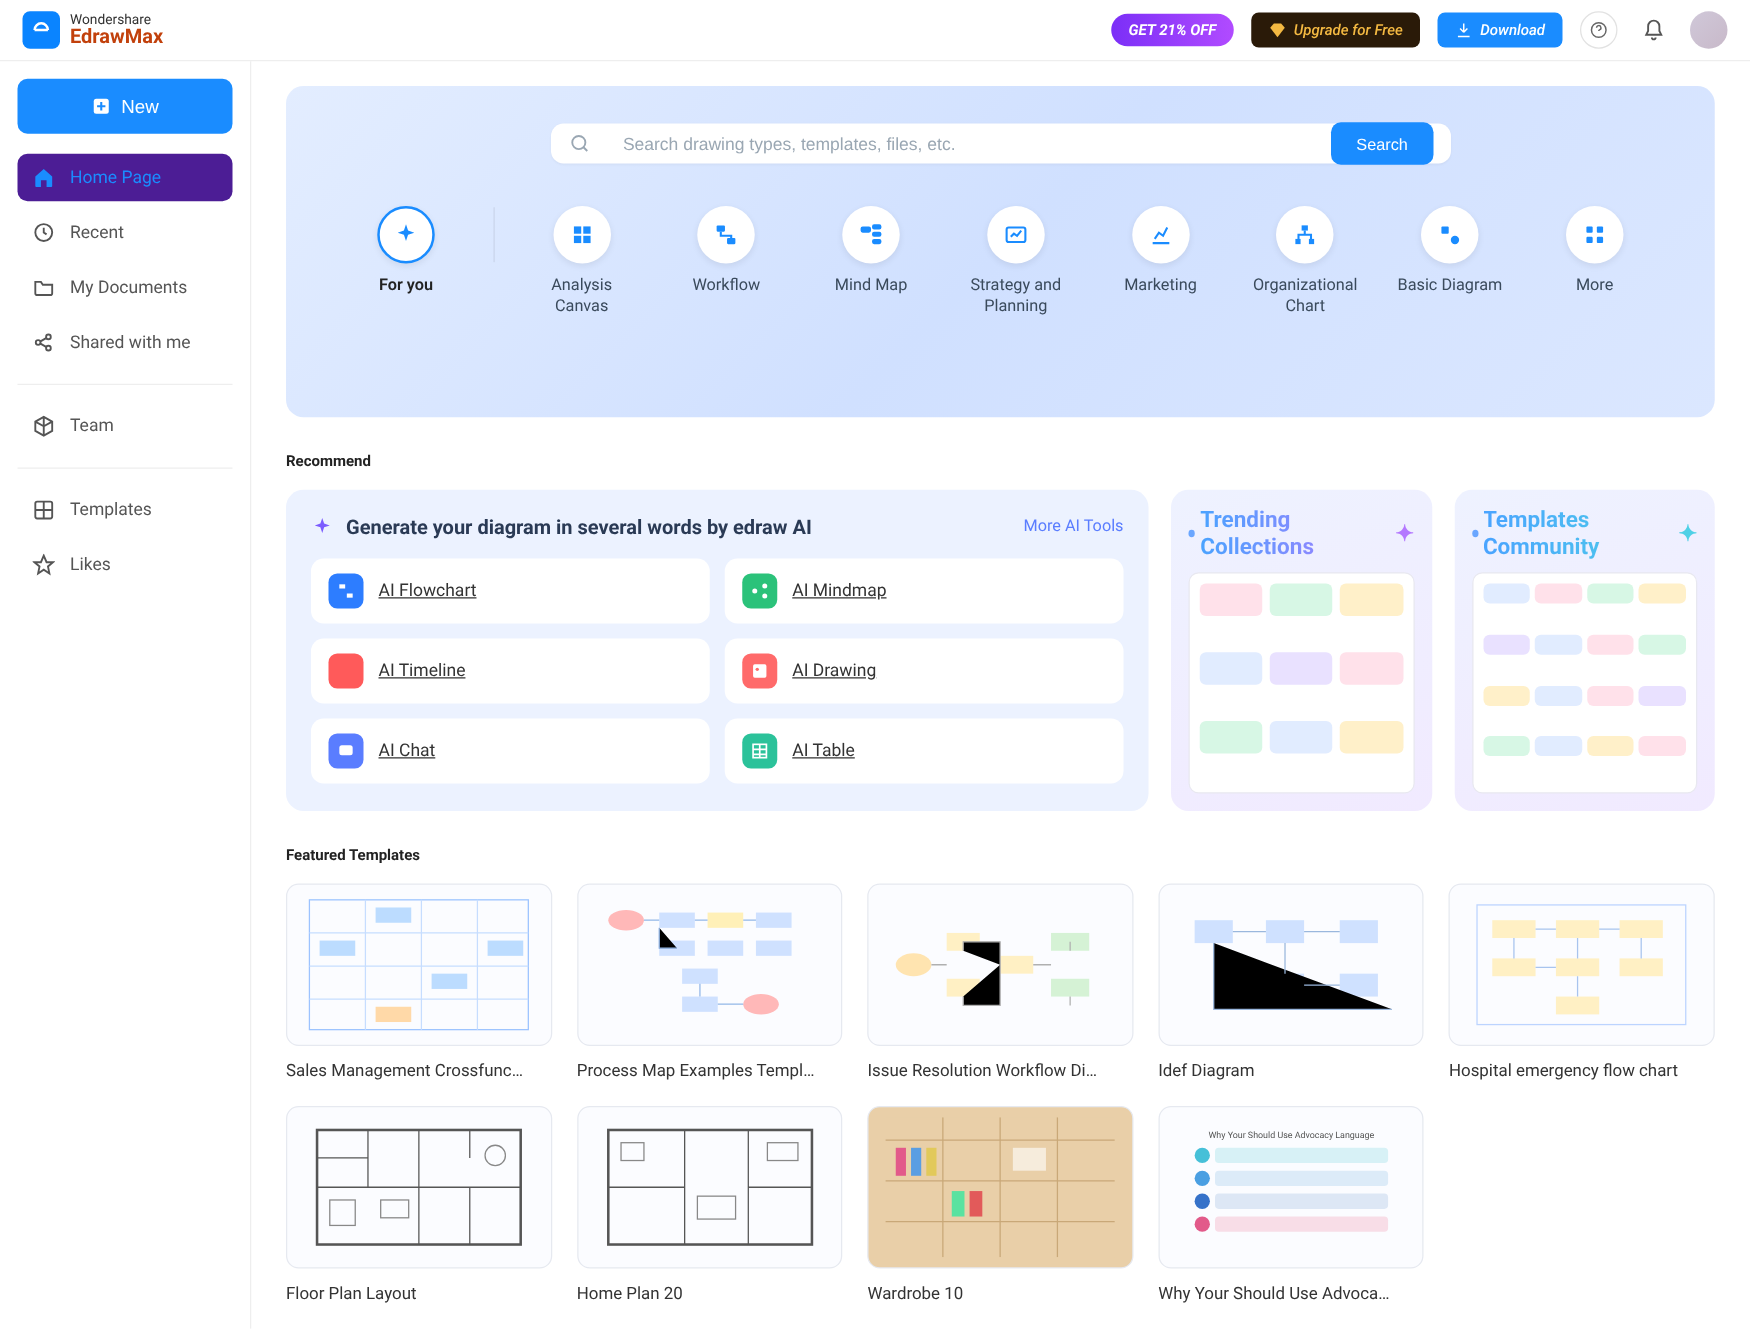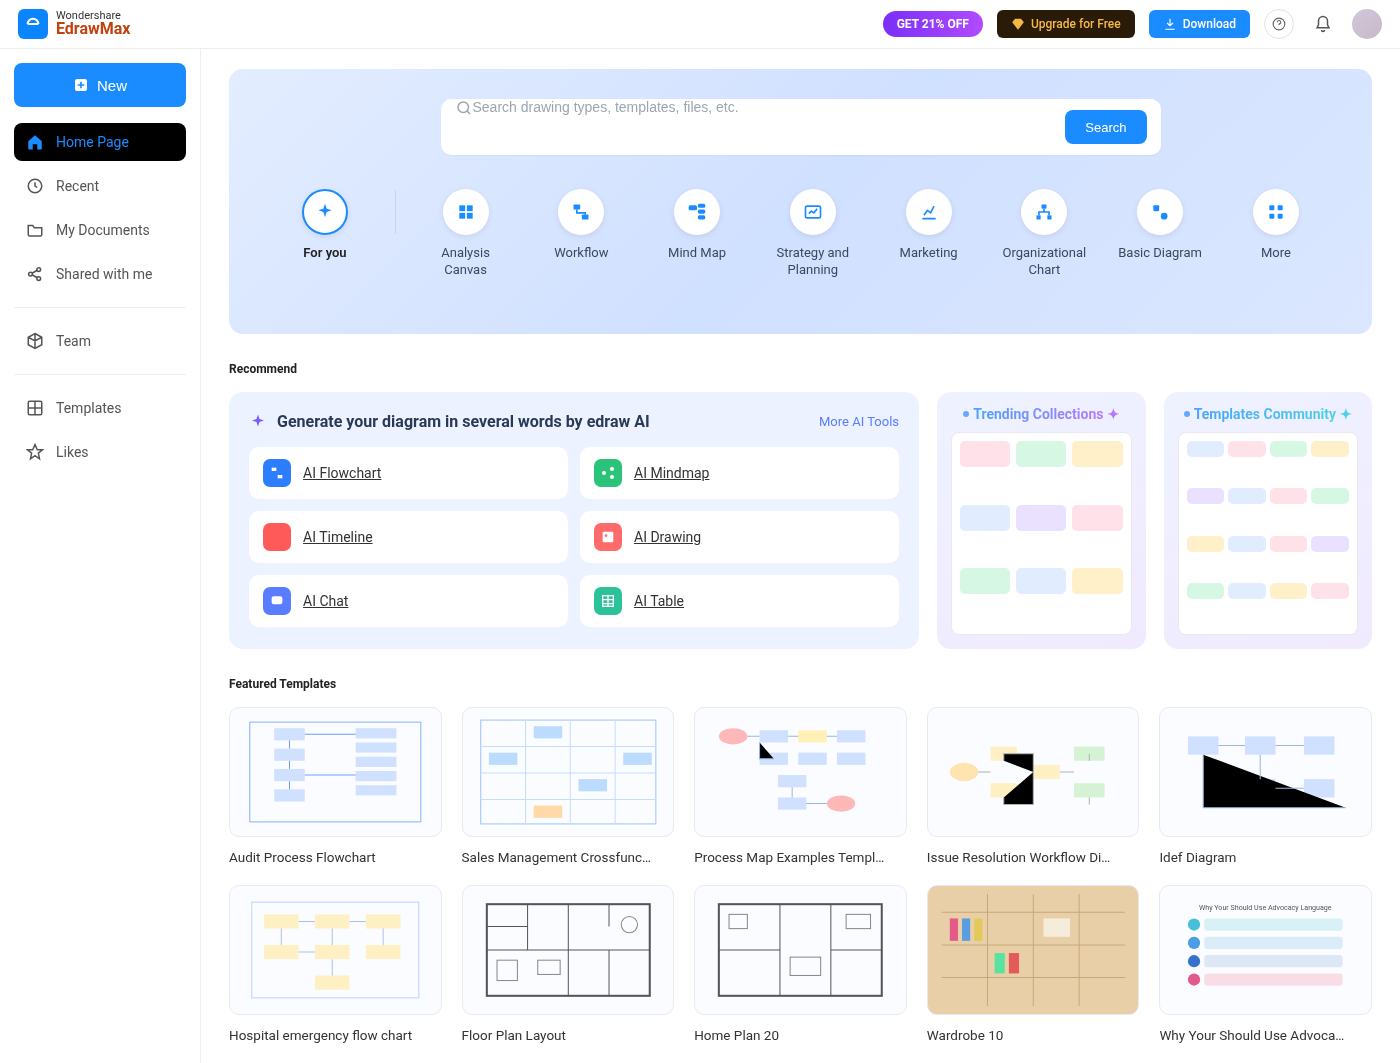--- a/index.html
+++ b/index.html
@@ -26,21 +26,21 @@
     width: 30px; height: 30px; background: #0a84ff;
     border-radius: 6px; display:flex; align-items:center; justify-content:center;
     color:#fff; font-weight:bold;
   }
   .brand-text { line-height: 1.05; }
   .brand-sub { font-size: 11px; color:#333; }
   .brand-main { font-size: 16px; font-weight: 700; color:#c2410c; }
   .header-right { display:flex; align-items:center; gap:14px; }
   .pill {
     padding: 6px 14px; border-radius: 16px; font-size: 12px; font-weight: 700;
-    display:flex; align-items:center; gap:6px; cursor:pointer;
+    display:flex; align-items:center; gap:6px; cursor:pointer;font-style:italic;
   }
   .promo { background: linear-gradient(90deg,#7b2ff7,#b14bff); color:#fff; }
   .upgrade { background:#2a1a08; color:#f4b942; border-radius:6px; padding:7px 14px; font-weight:500;}
   .upgrade svg { fill:#f4b942; }
   .download-btn { background:#1a8cff; color:#fff; border-radius:6px; padding:7px 14px; font-weight:500;}
   .icon-btn {
     width:30px; height:30px; border-radius:50%; display:flex; align-items:center; justify-content:center;
     border:1px solid #e2e2e2; cursor:pointer; color:#666;
   }
   .avatar {
@@ -55,34 +55,34 @@
   }
   .new-btn {
     background:#1a8cff; color:#fff; border:none; border-radius:8px;
     height:44px; display:flex; align-items:center; justify-content:center; gap:8px;
     font-size:15px; font-weight:500; cursor:pointer; margin-bottom:10px;
   }
   .nav-item {
     display:flex; align-items:center; gap:12px; padding:10px 12px; border-radius:8px;
     color:#555; cursor:pointer; font-size:14px;
   }
-  .nav-item.active { background:#000000; color:#1a8cff; }
+  .nav-item.active { background:#4c1d95; color:#1a8cff; }
   .nav-item svg { width:18px; height:18px; flex-shrink:0; }
   .nav-divider { height:1px; background:#eee; margin:8px 0; }
   
   .content { flex:1; overflow:auto; padding: 20px 28px 40px; }
   
   .hero {
     background: linear-gradient(135deg,#e3edff 0%, #d0e0ff 50%, #dbe7ff 100%);
     border-radius:14px; padding: 30px 40px 0; min-height:265px;
     position:relative;
   }
   .search-box {
-    flex:0 0 720px; background:#fff; border-radius:10px; height:56px;
-    display:flex; align-items:flex-start; padding:0 14px; gap:0;
+    flex:0 0 720px; background:#fff; border-radius:10px; height:32px;
+    display:flex; align-items:center; padding:0 14px; gap:26px;
     box-shadow: 0 1px 2px rgba(0,0,0,0.04);
   }
   .search-box input {
     border:none; outline:none; flex:1; font-size:14px; color:#333;
   }
   .search-box input::placeholder { color:#9aa7b3; }
   .search-btn {
     margin-left:-84px; background:#1a8cff; color:#fff; border:none;
     border-radius:8px; height:34px; padding:0 20px; font-size:13px; cursor:pointer;
     align-self:center;
@@ -122,22 +122,22 @@
     display:flex; align-items:center; gap:12px; cursor:pointer;
     font-size:14px; color:#333;
   }
   .ai-ico { width:28px; height:28px; border-radius:7px; display:flex; align-items:center; justify-content:center; }
   .promo-card {
     flex:1; border-radius:14px; padding:14px 14px;
     background: linear-gradient(160deg, #eef2ff, #f1eaff);
     cursor:pointer; display:flex; flex-direction:column; align-items:center;
   }
   .promo-title {
-    font-size:14px; font-weight:700;
-    display:flex; align-items:center; gap:4px; margin-bottom:10px;text-align:center;
+    font-size:18px; font-weight:700;
+    display:flex; align-items:center; gap:4px; margin-bottom:10px;
   }
   .dot { width:6px; height:6px; border-radius:50%; }
   .trend-grad { background: linear-gradient(90deg,#4aa3ff,#b478ff); -webkit-background-clip:text; color:transparent; }
   .comm-grad { background: linear-gradient(90deg,#4aa3ff,#4ed0e6); -webkit-background-clip:text; color:transparent; }
   .promo-preview {
     flex:1; width:100%; background:#fff; border-radius:8px; border:1px solid #e8e8f0;
     padding:8px; display:grid; grid-template-columns: repeat(3, 1fr); gap:6px;
   }
   .chip { height:26px; border-radius:5px; }
   
@@ -488,38 +488,20 @@
             <div class="chip" style="height:16px;background:#e1ecff"></div>
             <div class="chip" style="height:16px;background:#fff0c9"></div>
             <div class="chip" style="height:16px;background:#ffe1ea"></div>
         </div>
       </div>
     </div>
 
     <div class="section-title">Featured Templates</div>
     <div class="tmpl-grid">
 
-      <div class="tmpl">
-        <div class="tmpl-thumb">
-          <svg class="mini" viewBox="0 0 180 110">
-              <rect x="6" y="6" width="168" height="98" fill="none" stroke="#8ab4ff"></rect>
-              <rect x="30" y="12" width="30" height="12" fill="#cfe1ff"></rect>
-              <rect x="30" y="32" width="30" height="12" fill="#cfe1ff"></rect>
-              <rect x="30" y="52" width="30" height="12" fill="#cfe1ff"></rect>
-              <rect x="30" y="72" width="30" height="12" fill="#cfe1ff"></rect>
-              <rect x="110" y="12" width="40" height="10" fill="#cfe1ff"></rect>
-              <rect x="110" y="26" width="40" height="10" fill="#cfe1ff"></rect>
-              <rect x="110" y="40" width="40" height="10" fill="#cfe1ff"></rect>
-              <rect x="110" y="54" width="40" height="10" fill="#cfe1ff"></rect>
-              <rect x="110" y="68" width="40" height="10" fill="#cfe1ff"></rect>
-              <path d="M45 24v8M45 44v8M45 64v8M60 18h50M60 58h50" stroke="#6a9dff"></path>
-            </svg>
-        </div>
-        <div class="tmpl-label">Audit Process Flowchart</div>
-      </div>
 
       <div class="tmpl">
         <div class="tmpl-thumb">
           <svg class="mini" viewBox="0 0 180 110">
               <rect x="4" y="4" width="172" height="102" fill="none" stroke="#9cc3ff"></rect>
               <path d="M4 30h172M4 56h172M4 82h172M48 4v102M92 4v102M136 4v102" stroke="#c6ddff"></path>
               <rect x="12" y="36" width="28" height="12" fill="#bcdcff"></rect>
               <rect x="56" y="10" width="28" height="12" fill="#bcdcff"></rect>
               <rect x="100" y="62" width="28" height="12" fill="#bcdcff"></rect>
               <rect x="144" y="36" width="28" height="12" fill="#bcdcff"></rect>

